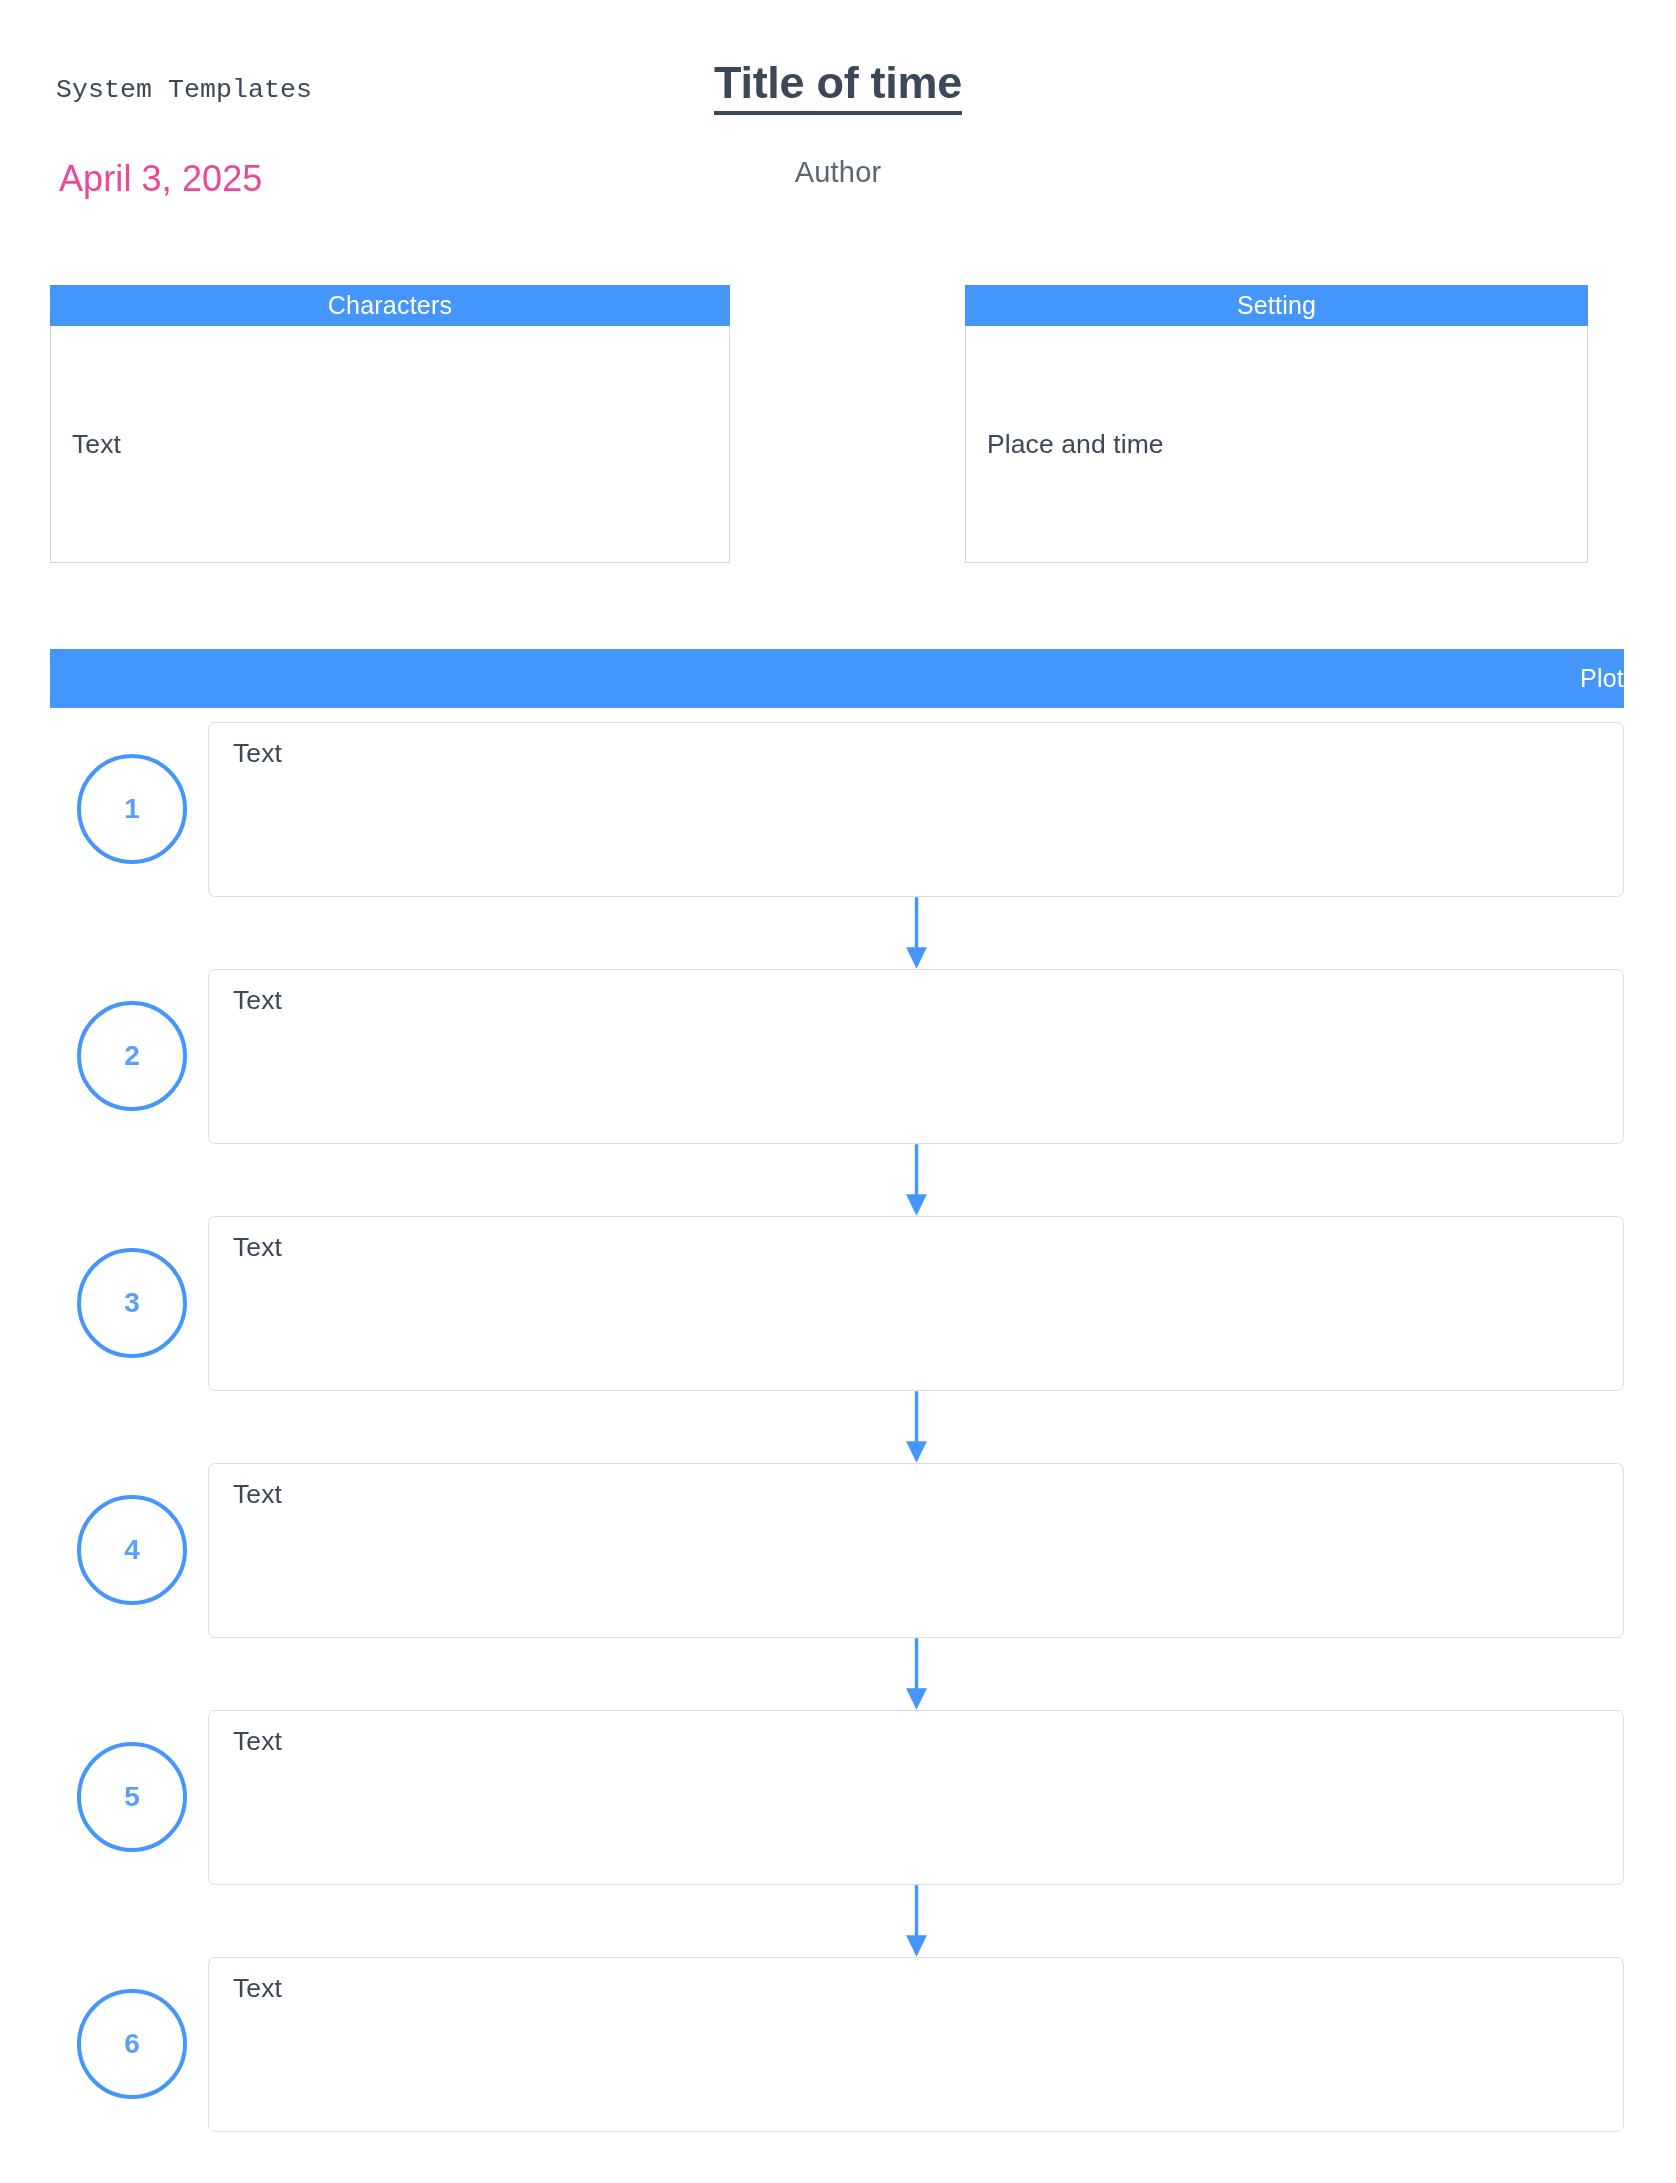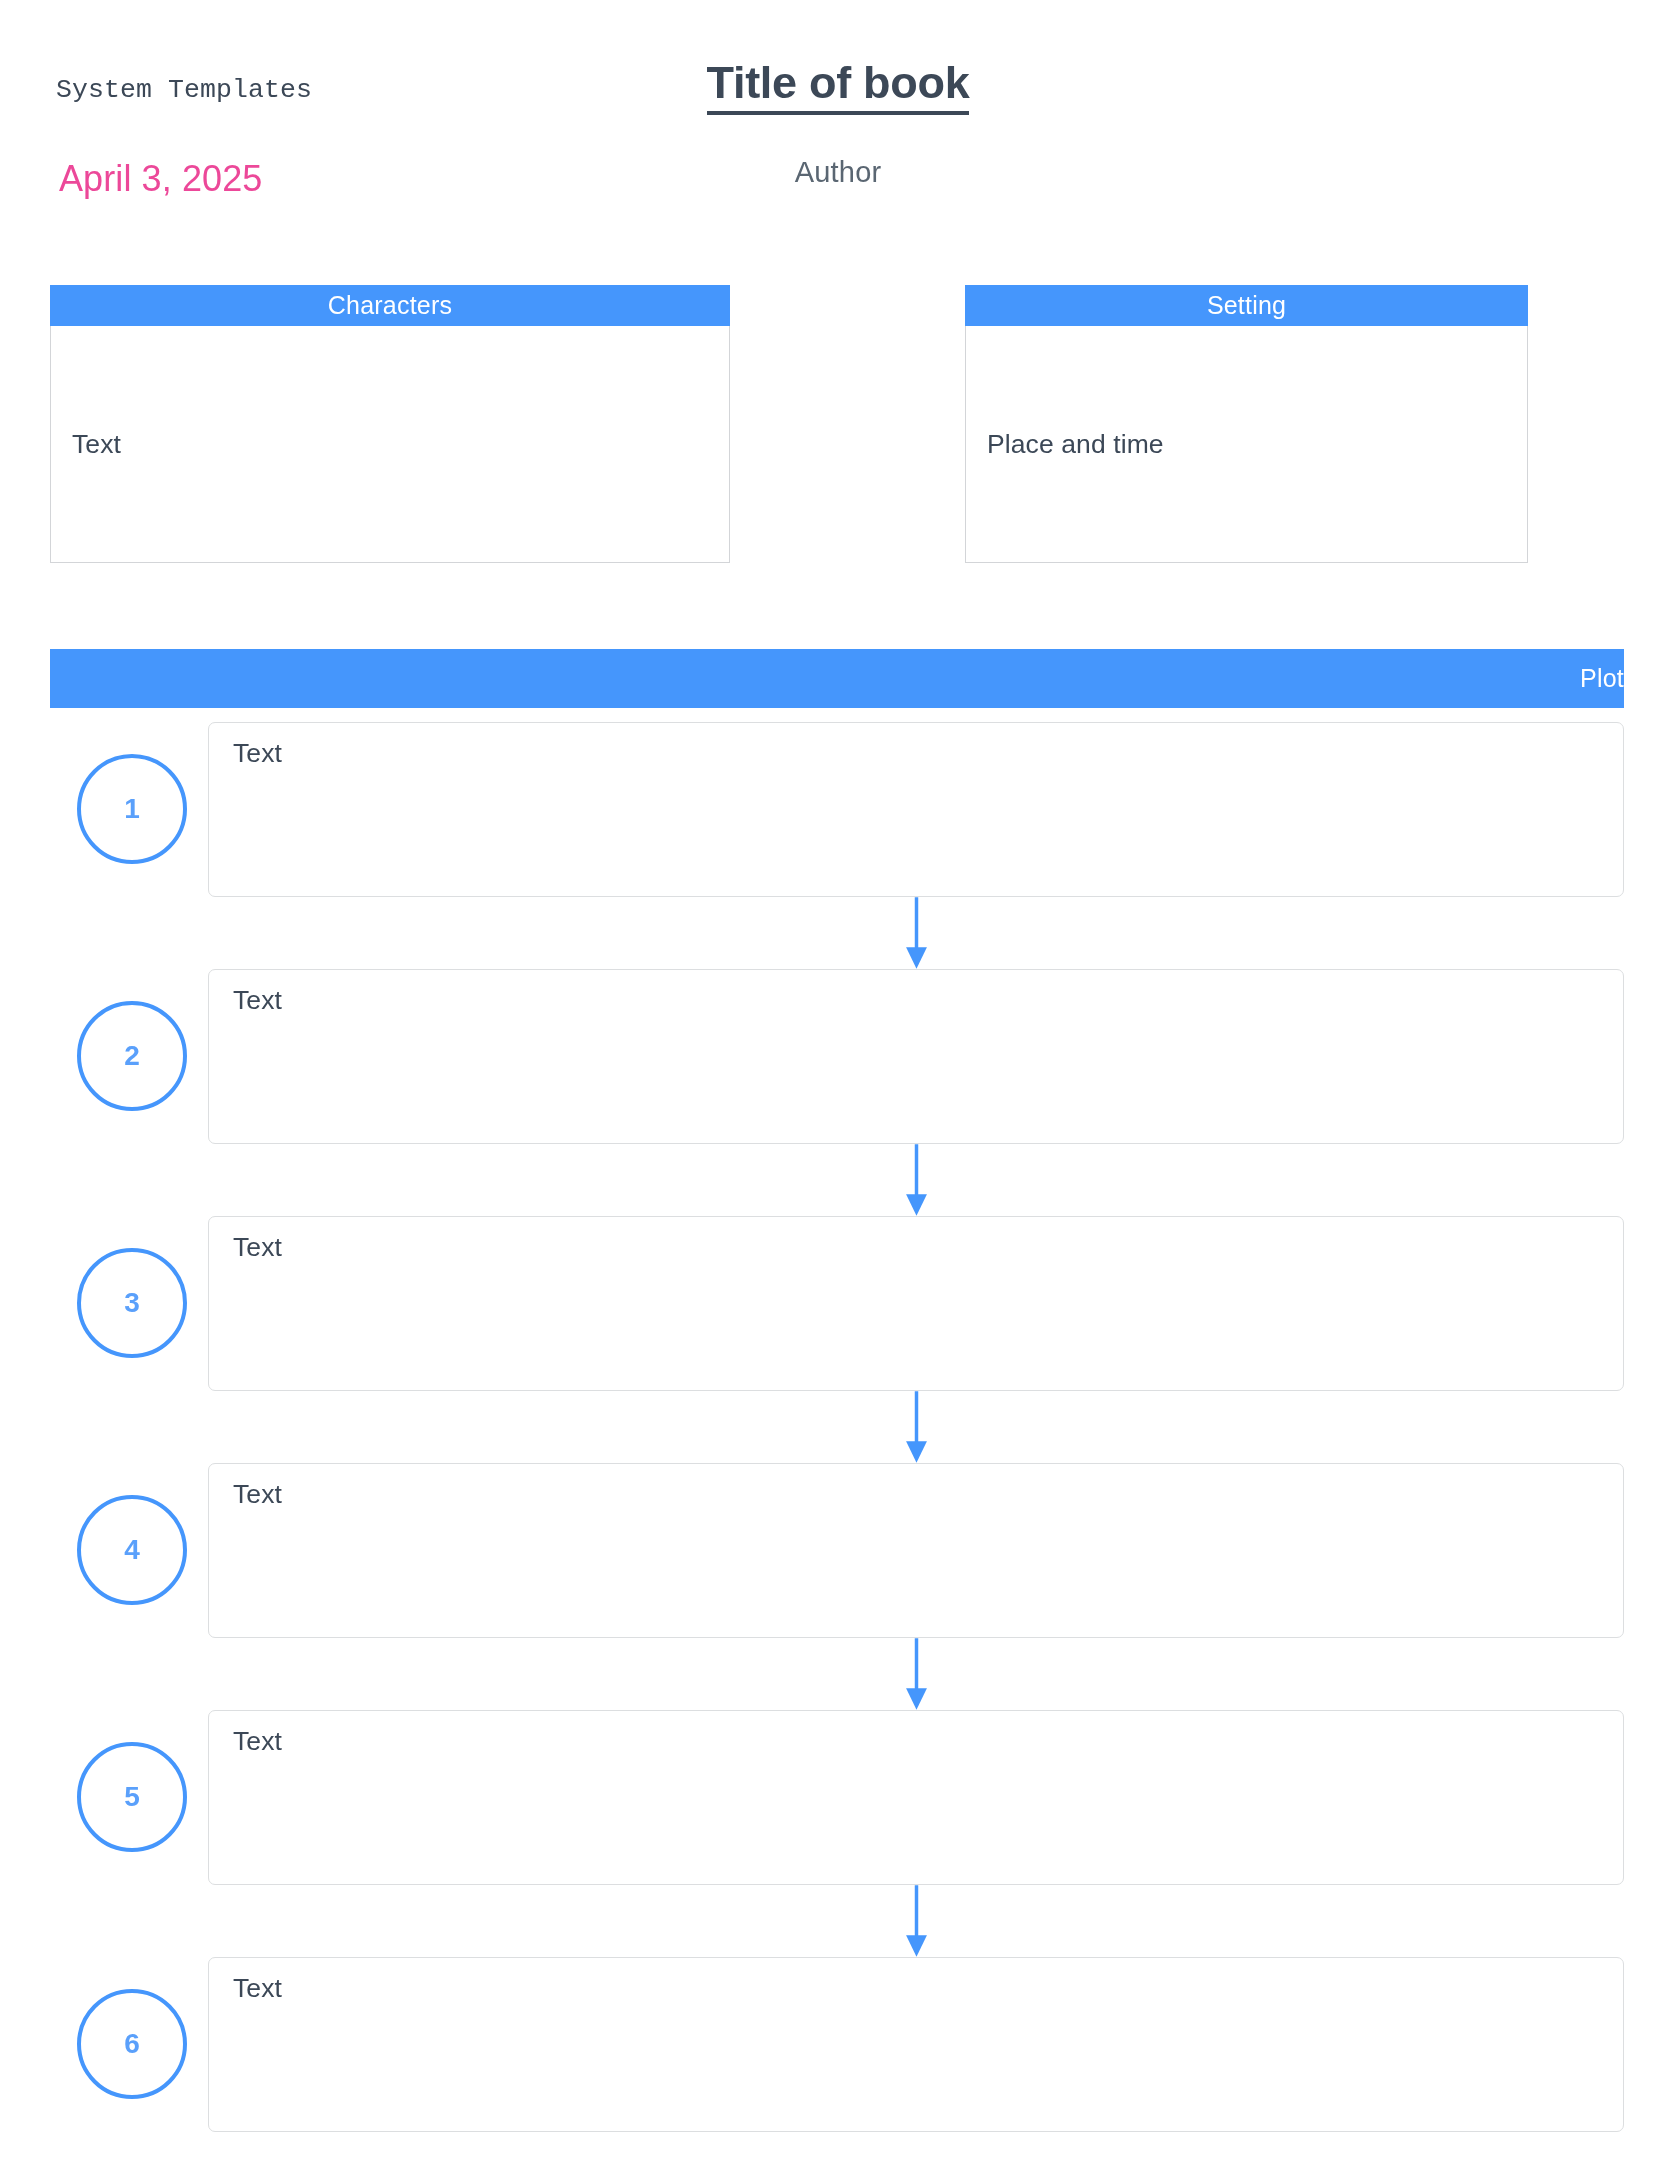--- a/index.html
+++ b/index.html
@@ -90,21 +90,21 @@
     position: absolute;
     left: 21px;
     top: 50%;
     transform: translateY(-50%);
     font-size: 26.5px;
     color: #3c4857;
     letter-spacing: 0.1px;
   }
 
   #panel-characters { left: 50px;  top: 285px; width: 680px; }
-  #panel-setting    { left: 965px; top: 285px; width: 563px; }
+  #panel-setting    { left: 965px; top: 285px; width: 623px; }
 
   
   .plot-head {
     position: absolute;
     left: 50px;
     top: 640px;
     width: 1574px;
     height: 59px;
     background: #4596fc;
     color: #ffffff;
@@ -179,21 +179,21 @@
 </head>
 <body>
 
 <div class="page">
 
   <div class="hdr-template-name">System Templates</div>
 
   <div class="hdr-date">April 3, 2025</div>
 
   <div class="hdr-title">
-    <span class="u">Title of book</span>
+    <span class="u">Title of time</span>
   </div>
 
   <div class="hdr-author">Author</div>
 
   <div class="panel" id="panel-characters">
     <div class="panel-head">Characters</div>
     <div class="panel-body">
       <div class="body-text">Text</div>
     </div>
   </div>

